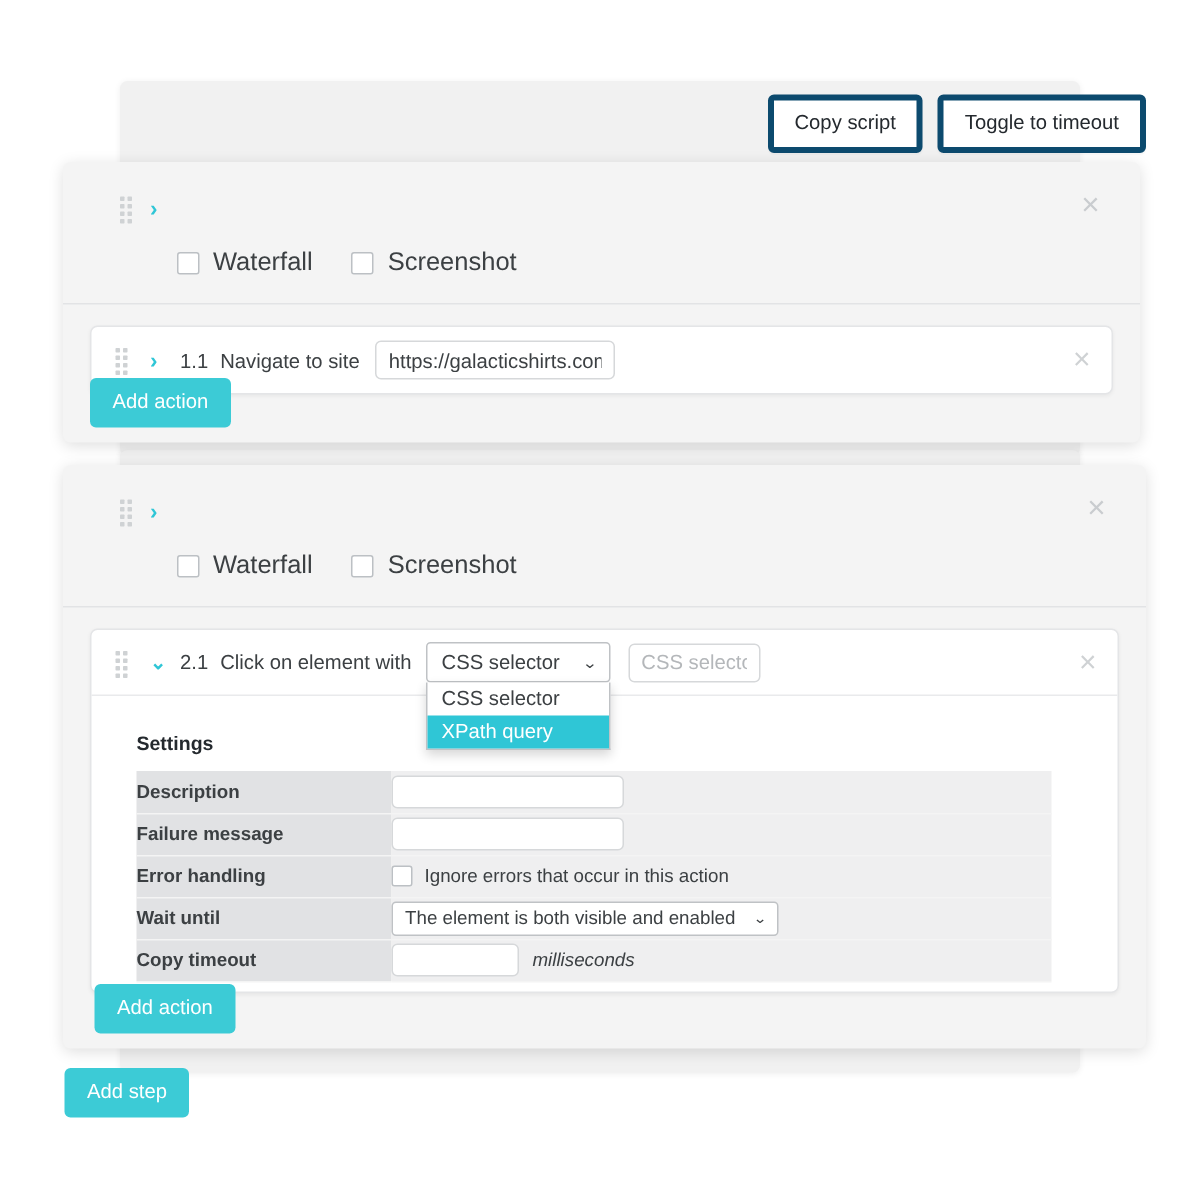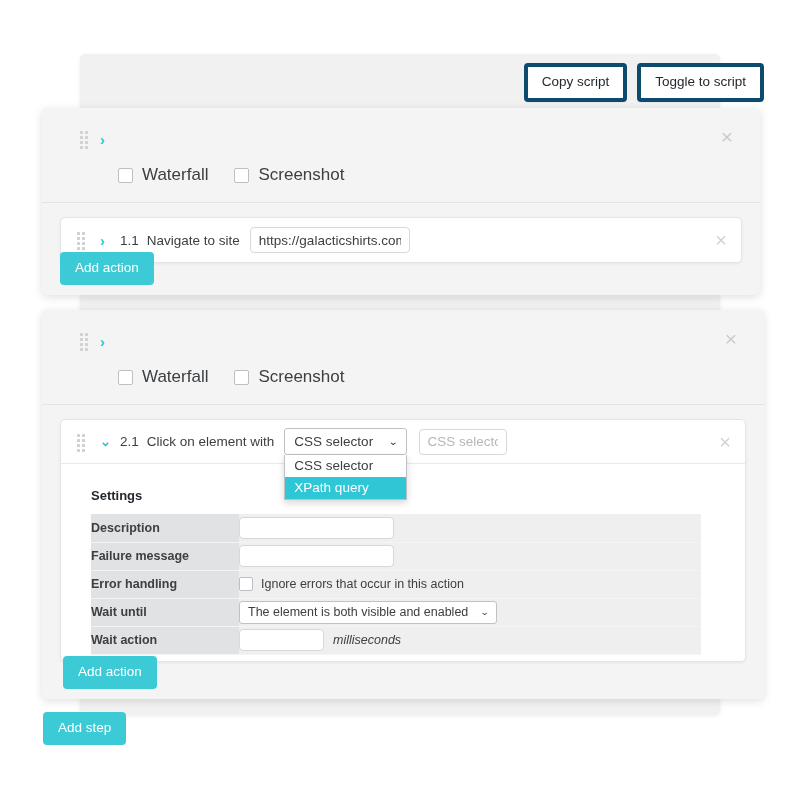--- a/index.html
+++ b/index.html
@@ -123,21 +123,21 @@
     white-space:nowrap; cursor:pointer;
   }
   .dropdown-opt.selected { background:#2fc6d6; color:#ffffff; }
 
   
   .settings-wrap { padding:24px 0 6px 30px; }
   .settings-title { font-size:13px; font-weight:bold; color:#24292e; margin-bottom:11px; }
   table.settings { border-collapse:collapse; width:610px; }
   table.settings td { padding:0; height:28px; vertical-align:middle; }
   td.set-key {
-    width:148px; background:#e1e2e4; color:#3c4043;
+    width:170px; background:#e1e2e4; color:#3c4043;
     font-size:12.5px; font-weight:bold; padding-left:13px;
     border-bottom:1px solid #f4f4f4;
   }
   td.set-val {
     background:#efeff0; padding-left:10px; border-bottom:1px solid #f4f4f4;
   }
   .set-input { height:22px; width:155px; }
   .set-input.small { width:85px; }
   .inline-cbx { display:flex; align-items:center; }
   .inline-cbx .cbx { width:14px; height:14px; margin-right:8px; }
@@ -160,21 +160,21 @@
   #add-action-2 { position:absolute; left:63px; top:656px; z-index:20; }
   #add-step    { position:absolute; left:43px; top:712px; z-index:30; }
 </style>
 </head>
 <body>
 
 <div id="stage">
 
   <div class="script-bar">
     <button class="script-btn">Copy script</button>
-    <button class="script-btn">Toggle to script</button>
+    <button class="script-btn">Toggle to timeout</button>
   </div>
 
   <div class="backdrop" id="backdrop-1"></div>
   <div class="backdrop" id="backdrop-2"></div>
 
   <div class="step-card" id="step-card-1">
     <div class="step-head">
       <div class="step-title-row">
         <div class="drag-handle">
           <i></i>
@@ -315,21 +315,21 @@
             <tr>
               <td class="set-key">Wait until</td>
               <td class="set-val">
                 <div class="wait-select">
                   <span>The element is both visible and enabled</span>
                   <span class="chev">⌄</span>
                 </div>
               </td>
             </tr>
             <tr>
-              <td class="set-key">Wait action</td>
+              <td class="set-key">Copy timeout</td>
               <td class="set-val">
                 <span style="display:flex;align-items:center;">
                   <input class="text-input set-input small" style="">
                   <span class="ms-note">milliseconds</span>
                 </span>
               </td>
             </tr>
           </tbody>
             </table>
         </div>

